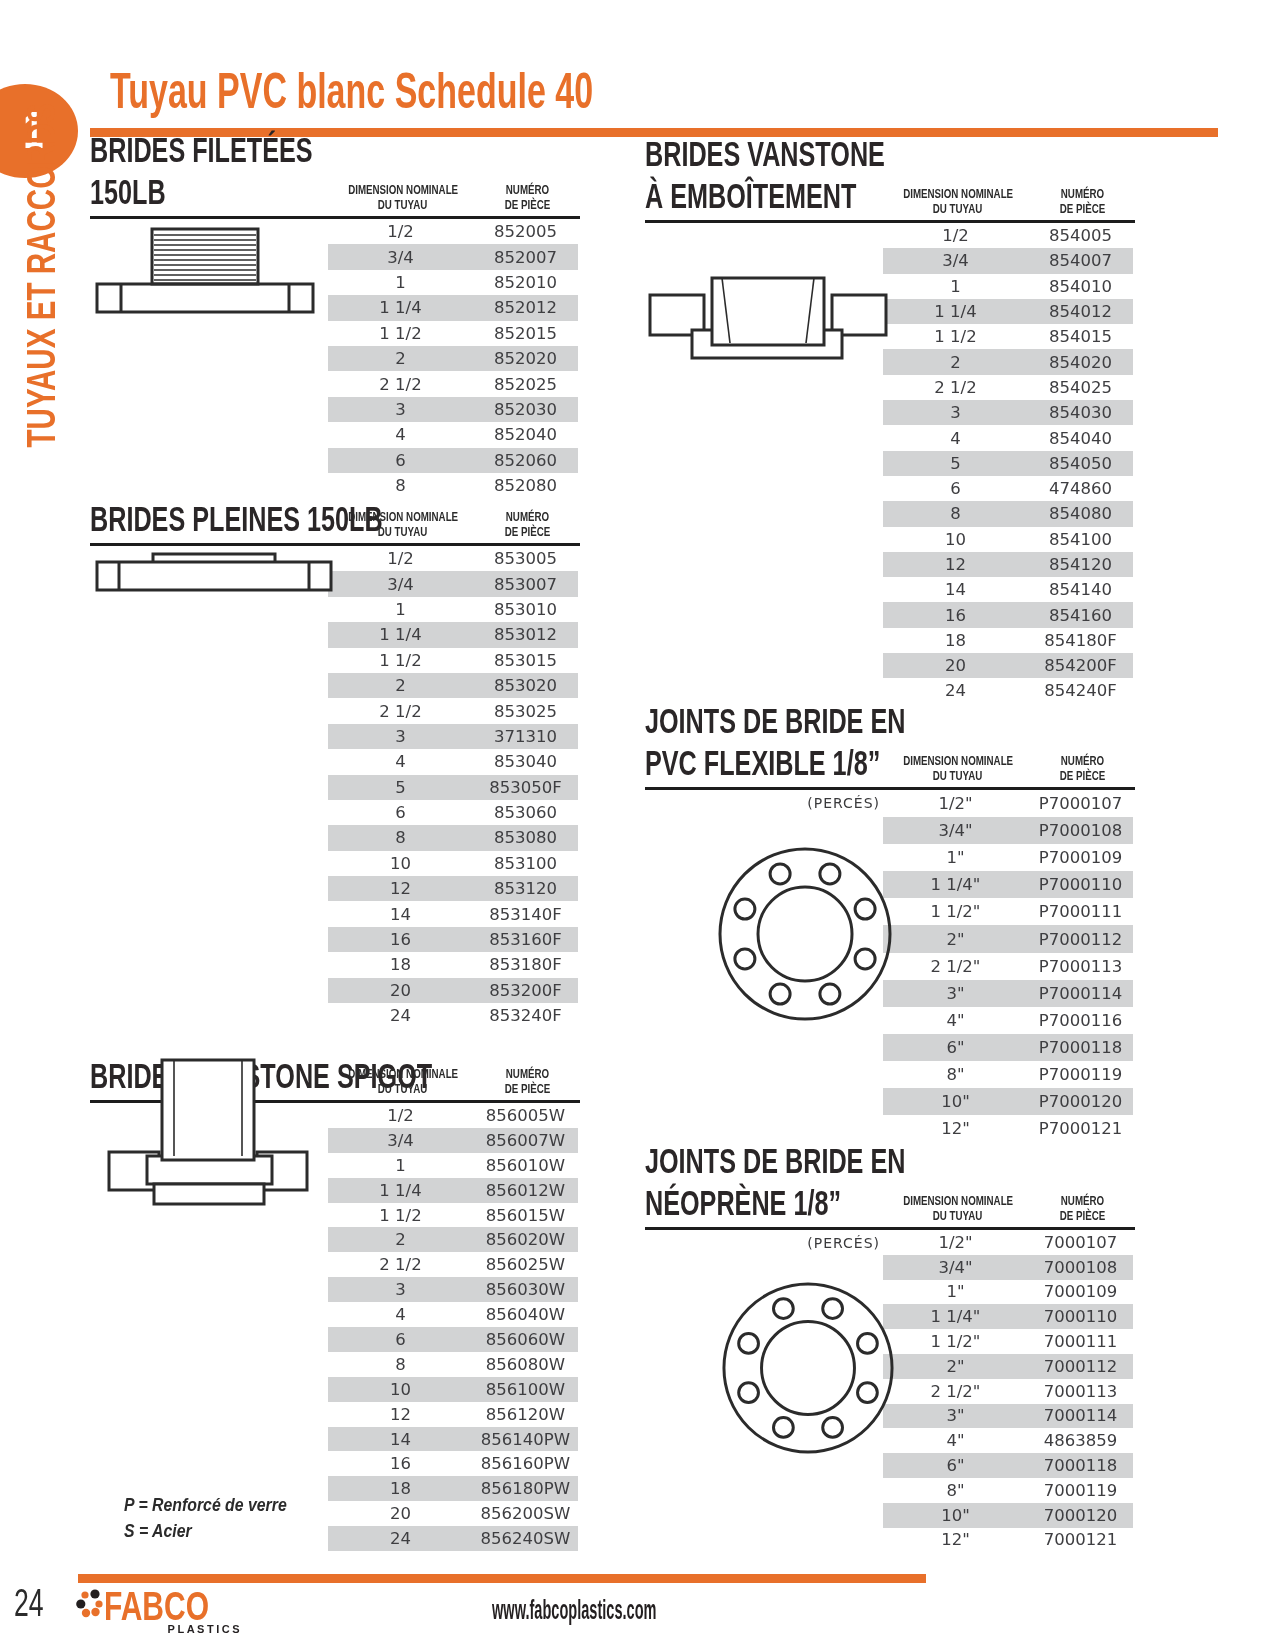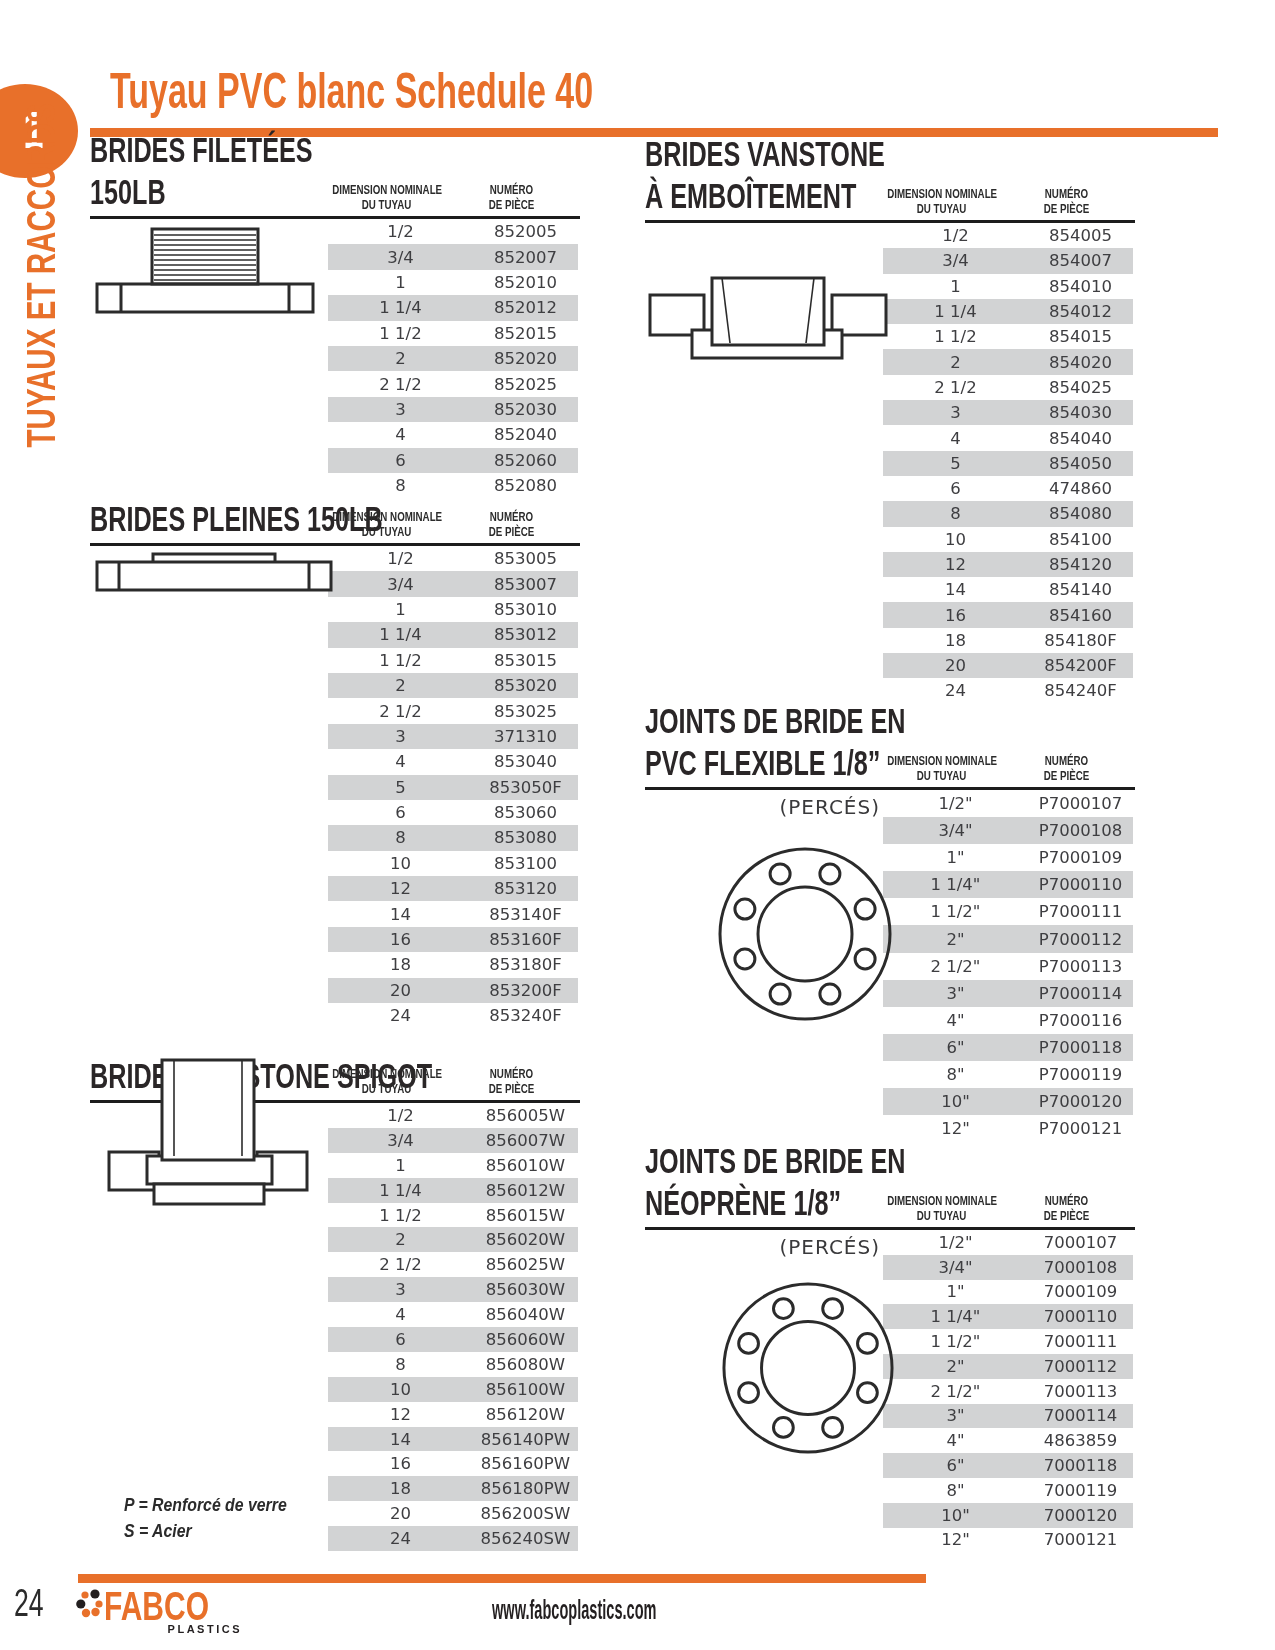--- a/index.html
+++ b/index.html
@@ -36,36 +36,36 @@
   .title-rule{position:absolute;left:90px;top:128px;width:1128px;height:9px;background:#E8702A;}
   
   .sec{position:absolute;width:490px;}
   .sec-head{position:relative;height:75px;}
   .sec-title{
     position:absolute;left:0;bottom:4px;margin:0;color:#2a2627;
     font-size:35px;font-weight:bold;line-height:1.18;
   }
   .sec-title .tl{display:block;white-space:nowrap;transform:scaleX(0.72);transform-origin:0 100%;}
   .tl:empty{display:none;}
-  .colheads{position:absolute;right:16px;bottom:3px;width:250px;display:flex;}
+  .colheads{position:absolute;right:0;bottom:3px;width:250px;display:flex;}
   .ch{color:#2b2b2b;font-weight:bold;font-size:13px;line-height:1.2;text-align:center;}
   .ch-dim{width:145px;}
   .ch-num{width:105px;}
   .ch .chs{display:block;white-space:nowrap;transform:scaleX(0.75);transform-origin:50% 50%;}
   .rule{height:3px;background:#1d1d1d;}
   .rows{margin-left:238px;width:250px;}
   .t-row{display:flex;align-items:center;height:var(--rh,25.4px);}
   .t-row:nth-child(even){background:#D2D3D4;}
   .cell{font-family:"DejaVu Sans",sans-serif;font-size:16.5px;color:#3e3e41;}
   .cell-dim{width:145px;text-align:center;}
   .cell-num{width:105px;text-align:center;}
   
   .perces{
     position:absolute;width:235px;text-align:right;color:#3a3a3c;
-    font-family:"DejaVu Sans",sans-serif;font-size:20px;letter-spacing:1px;
+    font-family:"DejaVu Sans",sans-serif;font-size:14px;letter-spacing:1px;
   }
   .legend{
     position:absolute;left:124px;top:1492px;font-weight:bold;font-style:italic;
     font-size:18px;line-height:26px;color:#2b2b2b;
   }
   .legend span{display:block;transform:scaleX(0.88);transform-origin:0 50%;white-space:nowrap;}
   
   .diag{position:absolute;}
   
   .footer-rule{position:absolute;left:78px;top:1574px;width:848px;height:9px;background:#E8702A;}

